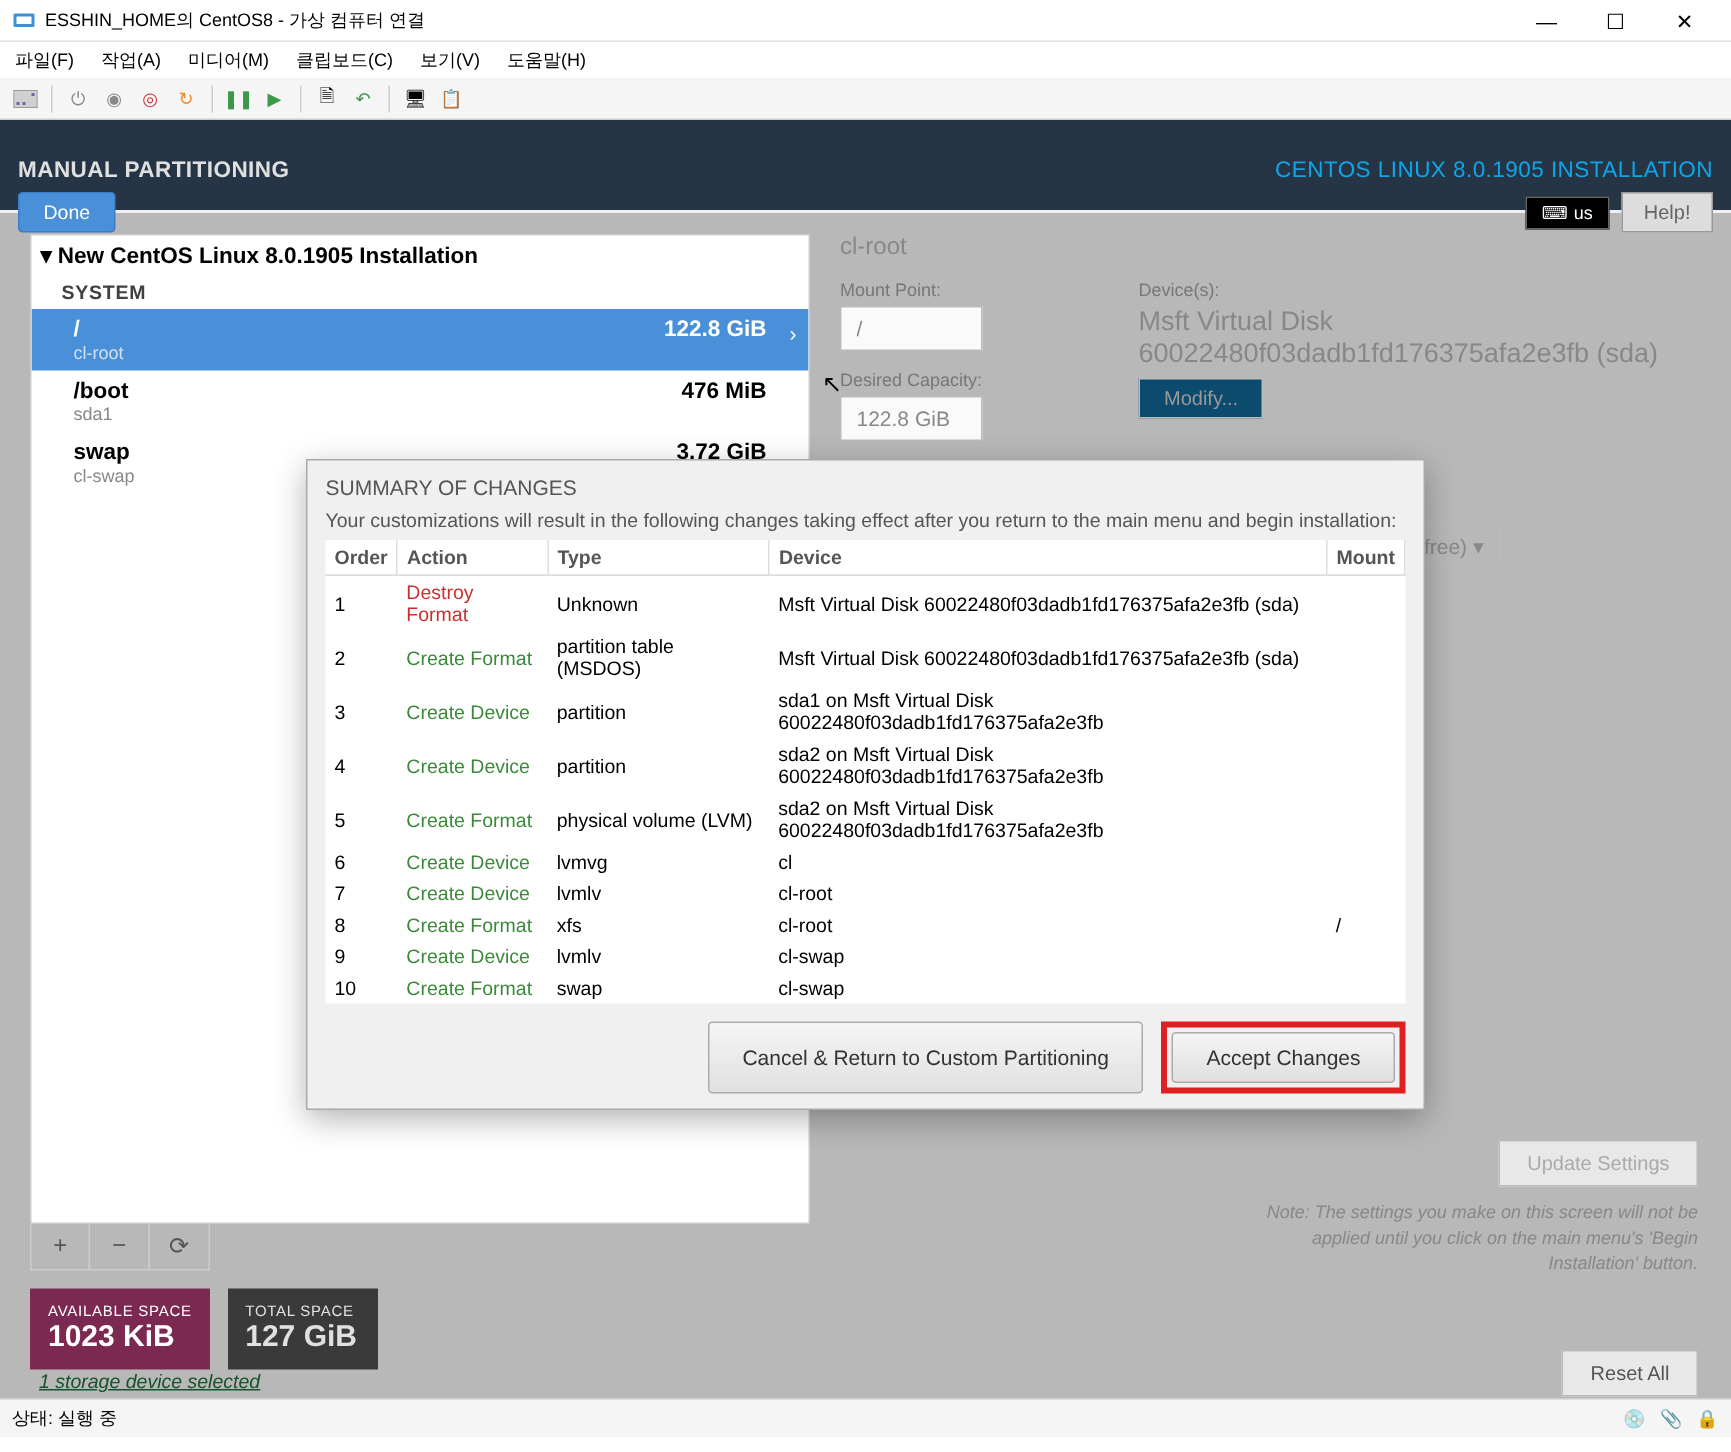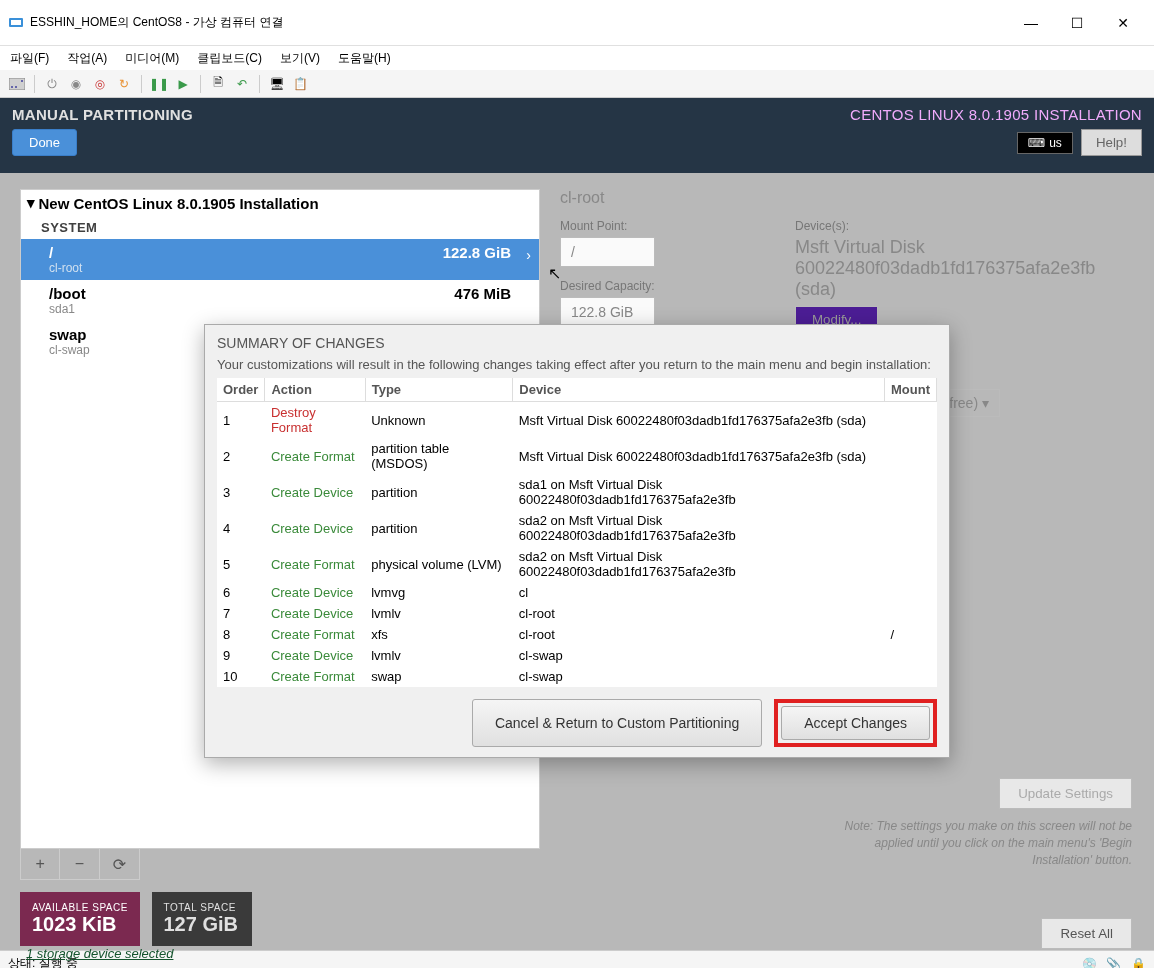--- a/index.html
+++ b/index.html
@@ -1,39 +1,39 @@
 <!DOCTYPE html>
 <html><head>
 <meta charset="utf-8">
 <style>
 * { box-sizing: border-box; margin: 0; padding: 0; font-family: "Segoe UI", "Malgun Gothic", sans-serif; }
 body { width: 1154px; height: 968px; background: #fff; font-size: 13px; overflow: hidden; }
 
 
-.titlebar { height: 46px; display: flex; align-items: center; padding: 0 8px; background: #fff; border-bottom: 1px solid #e0e0e0; }
+.titlebar { height: 28px; display: flex; align-items: center; padding: 0 8px; background: #fff; border-bottom: 1px solid #e0e0e0; }
 .titlebar .icon { width: 16px; height: 16px; margin-right: 6px; }
 .titlebar .title { flex: 1; font-size: 12px; }
 .win-controls { display: flex; }
 .win-btn { width: 46px; height: 30px; display: flex; align-items: center; justify-content: center; font-size: 14px; }
 
 .menubar { height: 24px; display: flex; padding: 0 10px; font-size: 12px; align-items: center; background: #fff; }
 .menu-item { margin-right: 18px; }
 
 .toolbar { height: 28px; display: flex; align-items: center; padding: 0 6px; border-bottom: 1px solid #ccc; background: #f5f5f5; gap: 2px; }
 .tb-btn { width: 22px; height: 22px; display: flex; align-items: center; justify-content: center; font-size: 12px; }
 .tb-sep { width: 1px; height: 18px; background: #ccc; margin: 0 4px; }
 
 
 .installer { position: relative; height: 852px; background: #f0f0f0; }
-.header { height: 75px; background: #253545; position: relative; display: flex; justify-content: space-between; padding: 8px 12px; color: #fff; }
+.header { height: 60px; background: #253545; position: relative; display: flex; justify-content: space-between; padding: 25px 12px; color: #fff; }
 .header-left .title { font-size: 15px; font-weight: 600; color: #e0e0e0; letter-spacing: 0.3px; }
 .btn { background: #e8e8e8; border: 1px solid #bbb; padding: 5px 14px; border-radius: 3px; font-size: 13px; color: #555; }
 .done-btn { background: #4a90d9; color: #fff; border: 1px solid #3a7ec9; padding: 5px 16px; margin-top: 6px; }
 .header-right { text-align: right; }
-.header-right .title { font-size: 15px; color: #f0abfc; letter-spacing: 0.3px; }
+.header-right .title { font-size: 15px; color: #0ea5e9; letter-spacing: 0.3px; }
 .lang-row { display: flex; justify-content: flex-end; gap: 8px; margin-top: 6px; align-items: center; }
 .kbd-ind { background: #000; border: 1px solid #666; padding: 3px 10px; font-size: 12px; display: flex; align-items: center; gap: 4px; }
 .help-btn { background: #ddd; border: 1px solid #999; padding: 5px 14px; color: #666; }
 
 .body { display: flex; height: 710px; padding: 16px 20px 0; gap: 20px; position: relative; }
 .left-col { width: 520px; }
 .right-col { flex: 1; position: relative; }
 
 .tree-header { display: flex; align-items: center; font-size: 15px; font-weight: 600; padding: 4px 6px; gap: 4px; }
 .tree-section { color: #404040; font-size: 13px; padding: 4px 20px; letter-spacing: 0.5px; font-weight: 600; }
@@ -44,21 +44,21 @@
 .mount-row.selected .dev { color: #d0e0f0; }
 .mount-row .size { font-weight: 600; font-size: 15px; }
 .mount-row .chev { position: absolute; right: 8px; top: 8px; color: #fff; font-size: 14px; }
 
 .tree-box { border: 1px solid #ccc; height: 660px; background: #fff; overflow: hidden; }
 
 .detail-title { font-size: 16px; color: #888; margin-bottom: 12px; }
 .field-label { font-size: 12px; color: #777; margin-bottom: 4px; font-weight: 400; }
 .field-input { border: 1px solid #bbb; padding: 6px 10px; font-size: 14px; width: 95px; background: #fafafa; color: #888; }
 .field-text { font-size: 18px; color: #888; }
-.modify-btn { border: 1px solid #bbb; background: #4c1d95; padding: 5px 16px; color: #999; margin-top: 6px; }
+.modify-btn { border: 1px solid #bbb; background: #0c4a6e; padding: 5px 16px; color: #999; margin-top: 6px; }
 .vol-select { border: 1px solid #bbb; padding: 5px 10px; width: 440px; display: flex; justify-content: space-between; color: #888; font-size: 14px; }
 
 .left-grid { display: flex; gap: 24px; }
 
 .bottom-buttons { display: flex; border: 1px solid #ccc; border-top: none; width: 120px; }
 .bottom-buttons .bbtn { width: 40px; height: 30px; display: flex; align-items: center; justify-content: center; font-size: 16px; color: #555; border-right: 1px solid #ccc; }
 .bottom-buttons .bbtn:last-child { border-right: none; }
 
 .space-box { display: inline-block; padding: 10px 12px; margin-top: 12px; margin-right: 8px; min-width: 100px; }
 .space-box .lbl { font-size: 10px; letter-spacing: 0.5px; }
@@ -216,21 +216,21 @@
     <div class="right-col">
       <div class="detail-title">cl-root</div>
       <div class="left-grid">
         <div>
           <div class="field-label">Mount Point:</div>
           <input class="field-input" readonly="" value="/" style="">
           <div style="height:12px"></div>
           <div class="field-label">Desired Capacity:</div>
           <input class="field-input" readonly="" value="122.8 GiB" style="">
         </div>
-        <div style="margin-left:116px">
+        <div style="margin-left:80px">
           <div class="field-label">Device(s):</div>
           <div class="field-text">Msft Virtual Disk</div>
           <div class="field-text">60022480f03dadb1fd176375afa2e3fb (sda)</div>
           <button class="modify-btn">Modify...</button>
         </div>
       </div>
       <div style="margin-top:56px">
         <div class="vol-select">
           <span></span>
           <span><span>(0 B free)</span> ▾</span>

